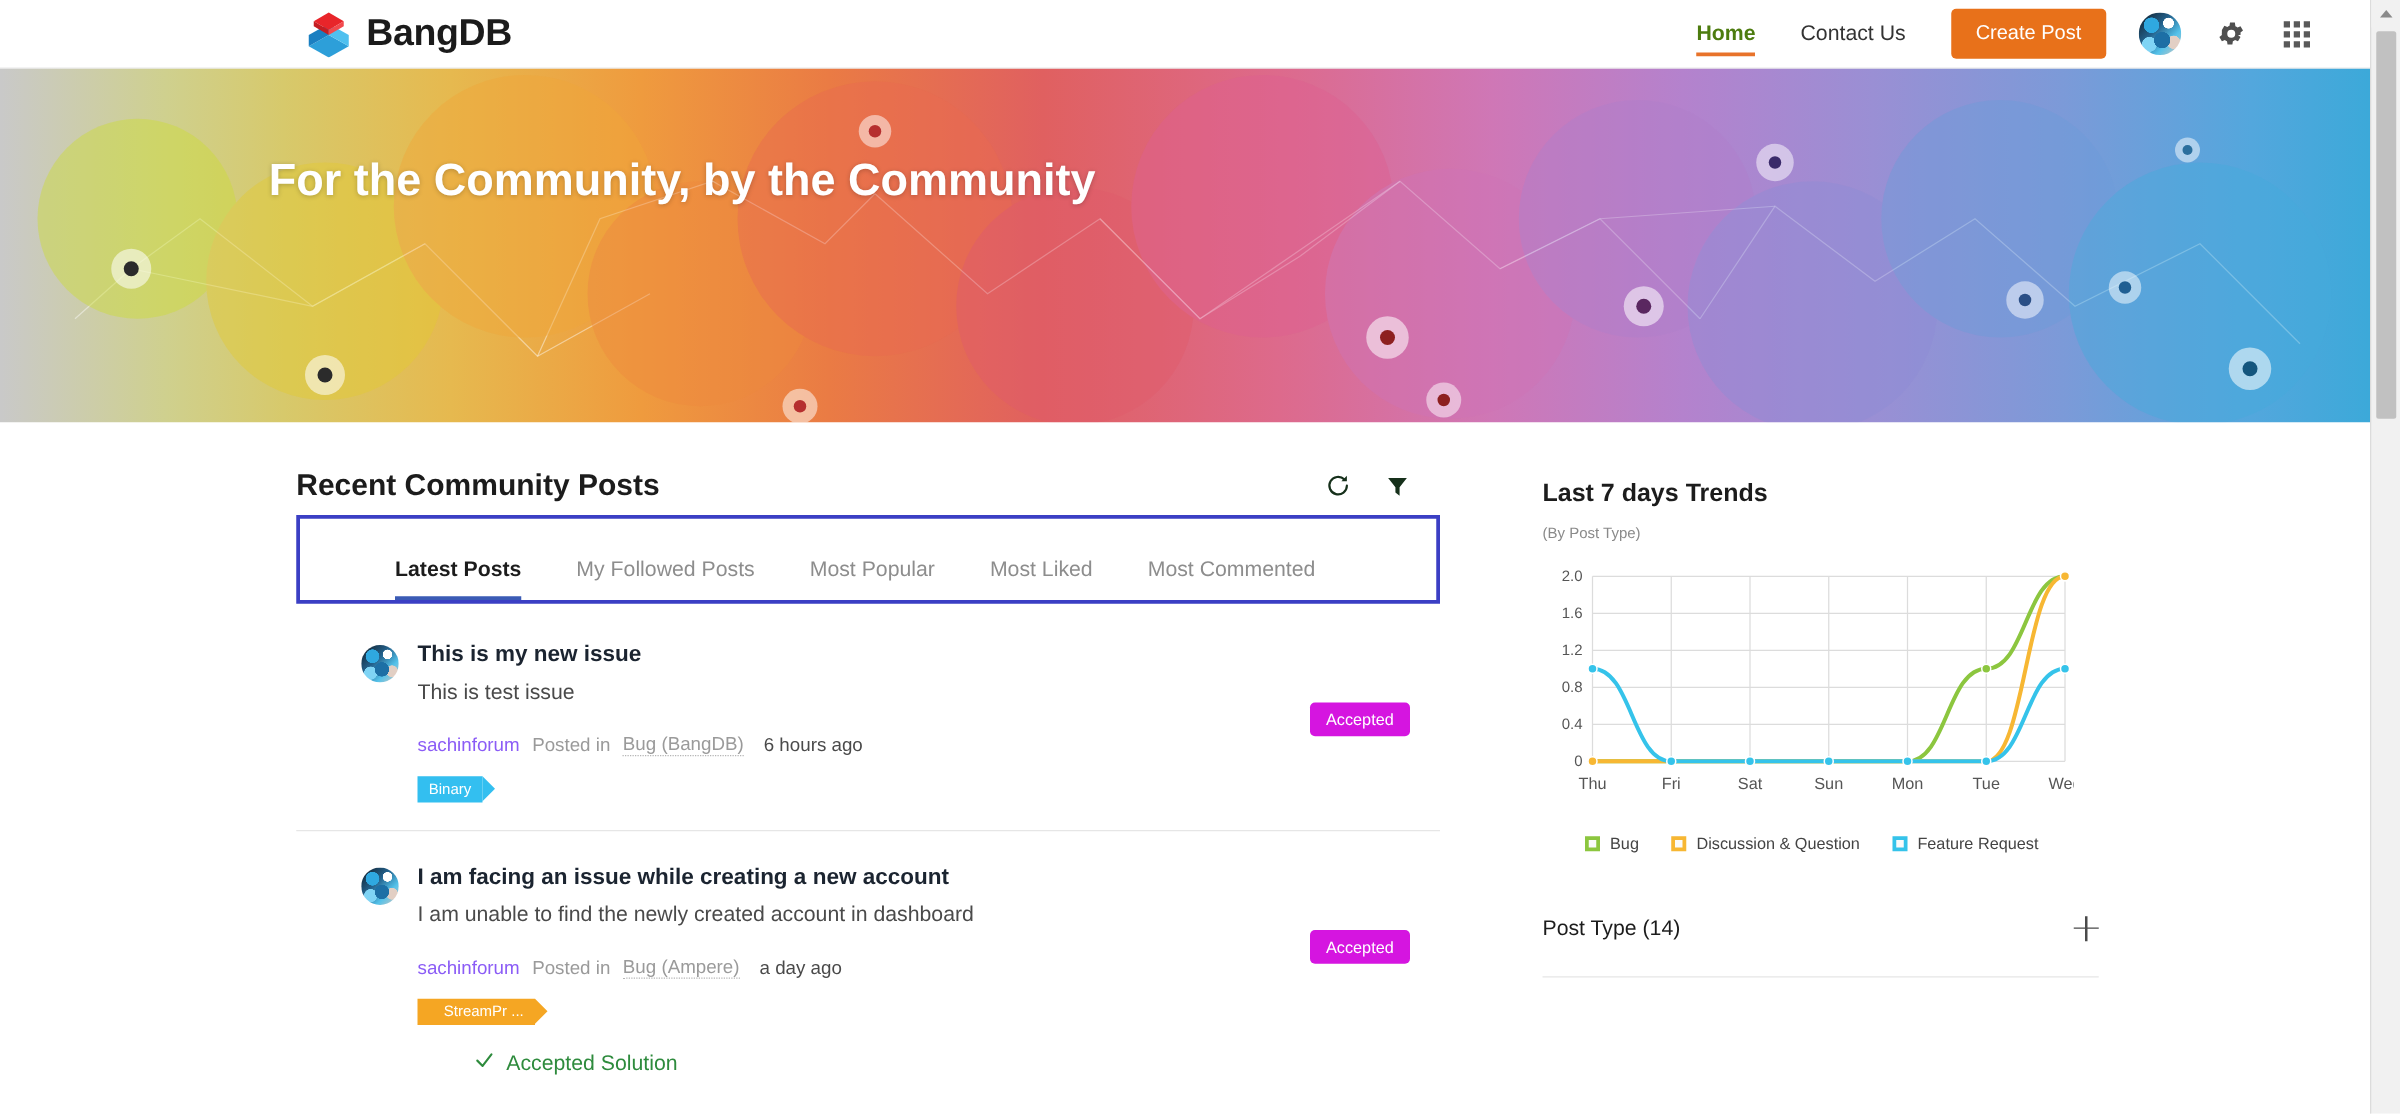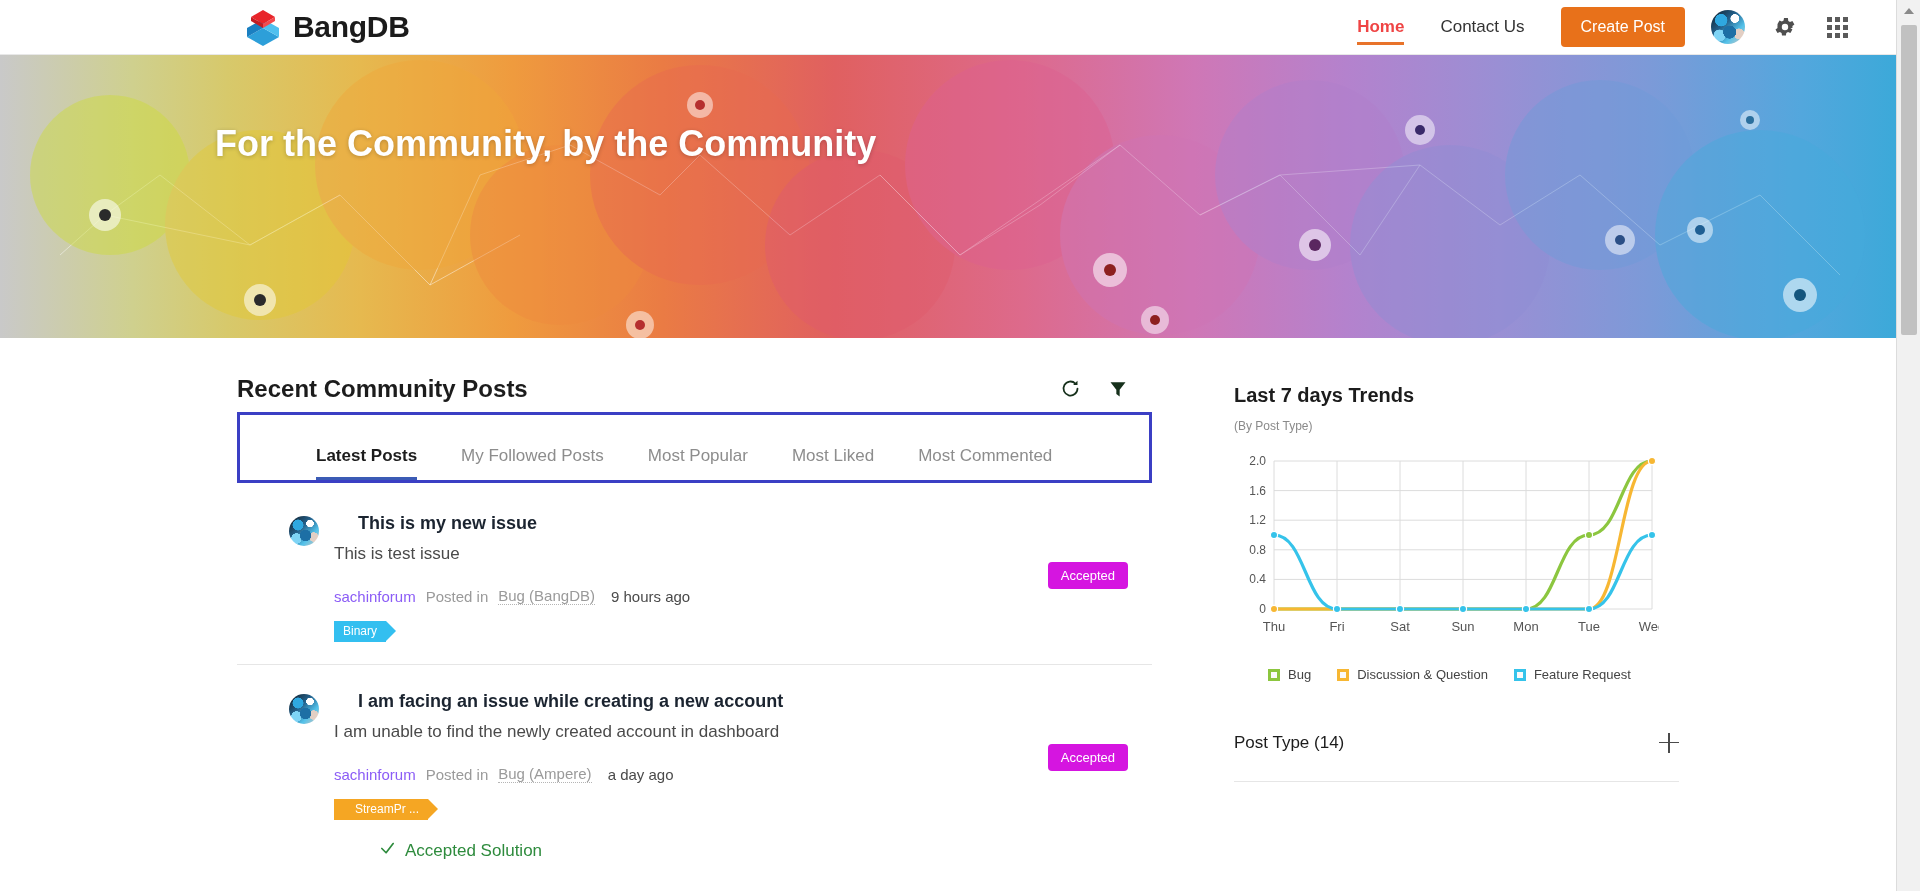--- a/index.html
+++ b/index.html
@@ -38,21 +38,21 @@
   }
   .brand { display: flex; align-items: center; margin-left: 243px; gap: 10px; cursor: pointer; }
   .brand-mark { width: 40px; height: 38px; position: relative; }
   .brand-name { font-size: 30px; font-weight: 600; color: #1b1b1b; letter-spacing: -0.3px; }
 
   .nav { margin-left: auto; display: flex; align-items: center; }
   .nav-link {
     font-size: 17px; color: #333; padding: 0 18px; line-height: 52px;
     cursor: pointer; white-space: nowrap;
   }
-  .nav-link.active { color: #ef4444; font-weight: 600; position: relative; }
+  .nav-link.active { color: #4d7c0f; font-weight: 600; position: relative; }
   .nav-link.active::after {
     content: ""; position: absolute; left: 18px; right: 18px; bottom: 8px;
     height: 3px; background: #e8732a;
   }
   .create-post {
     margin-left: 18px; background: #e8711a; color: #fff; border: none;
     font-size: 16px; font-family: inherit; padding: 11px 20px; border-radius: 4px;
     cursor: pointer; white-space: nowrap;
   }
   .avatar-hdr {
@@ -146,21 +146,21 @@
     background:
       radial-gradient(circle at 30% 30%, #2fa8e0 0 18%, transparent 19%),
       radial-gradient(circle at 70% 25%, #ffffff 0 12%, transparent 13%),
       radial-gradient(circle at 55% 65%, #1d6fa5 0 22%, transparent 23%),
       radial-gradient(circle at 25% 75%, #7fd4f5 0 16%, transparent 17%),
       radial-gradient(circle at 82% 70%, #e2cfc4 0 14%, transparent 15%),
       linear-gradient(135deg, #101820 0%, #23618c 40%, #54c2ea 70%, #d9c7bd 100%);
     background-size: cover; cursor: pointer;
   }
   .post-body { flex: 1; }
-  .post-title { font-size: 18px; font-weight: 600; color: #1b2430; cursor: pointer; margin-left: 24px; }
+  .post-title { font-size: 18px; font-weight: 600; color: #1b2430; cursor: pointer; }
   .post-desc { font-size: 17px; color: #4a4a4a; margin-top: 10px; }
   .post-meta { margin-top: 23px; font-size: 15px; display: flex; align-items: center; gap: 10px; }
   .meta-author { color: #8b5cf6; cursor: pointer; }
   .meta-in { color: #9a9a9a; }
   .meta-cat { color: #9a9a9a; border-bottom: 1px dotted #b5b5b5; cursor: pointer; }
   .meta-time { color: #4a4a4a; margin-left: 6px; }
 
   .tag {
     display: inline-block; margin-top: 16px; height: 21px; line-height: 21px;
     color: #fff; font-size: 12px; padding: 0 9px; position: relative; cursor: pointer;
@@ -353,21 +353,21 @@
 
       <div class="post">
         <span class="post-avatar"></span>
         <div class="post-body">
           <div class="post-title">This is my new issue</div>
           <div class="post-desc">This is test issue</div>
           <div class="post-meta">
             <span class="meta-author">sachinforum</span>
             <span class="meta-in">Posted in</span>
             <span class="meta-cat">Bug (BangDB)</span>
-            <span class="meta-time">9 hours ago</span>
+            <span class="meta-time">6 hours ago</span>
           </div>
           <span class="tag tag-binary">
             <span>Binary</span>
           </span>
         </div>
         <span class="badge-accepted">Accepted</span>
       </div>
 
       <div class="post">
         <span class="post-avatar"></span>

